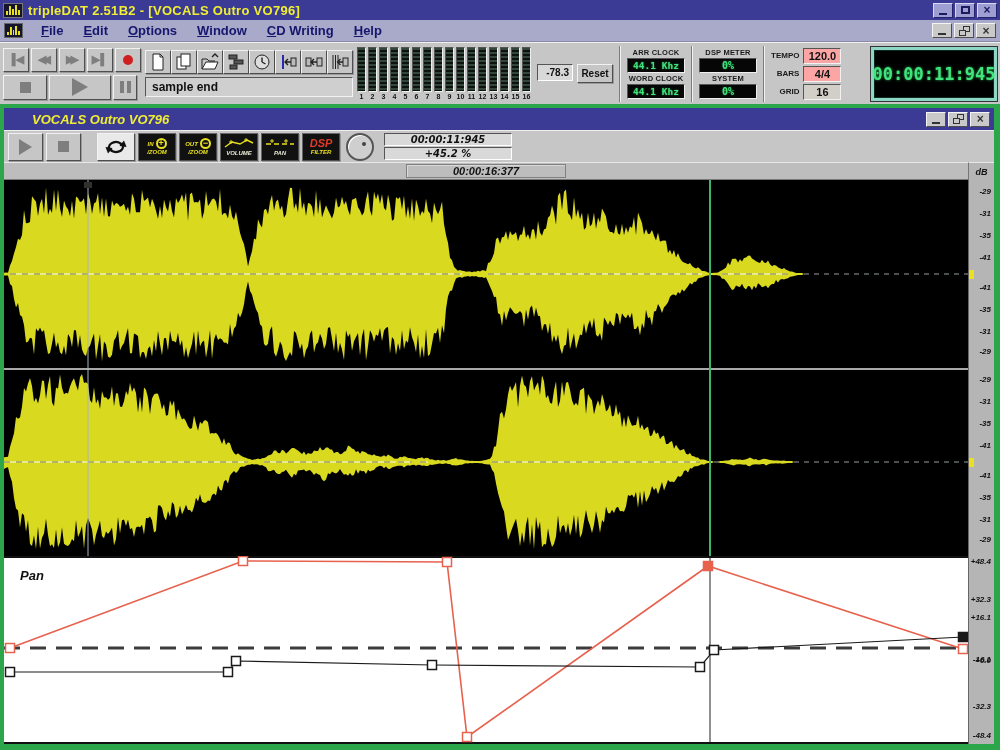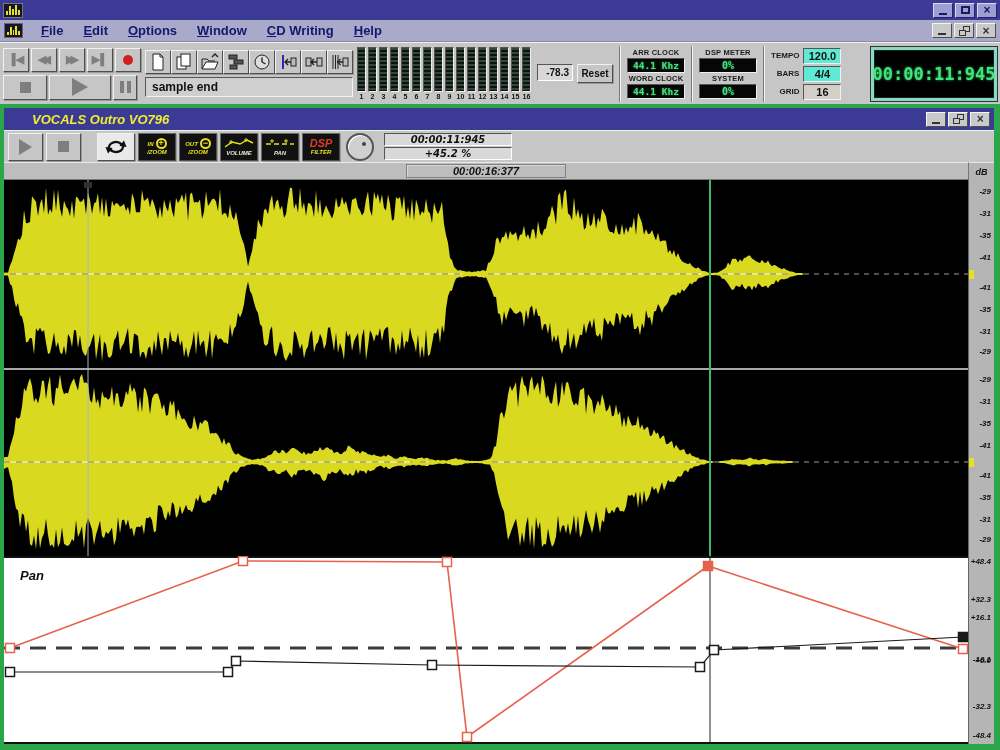--- a/index.html
+++ b/index.html
@@ -70,21 +70,21 @@
   .vsep{width:0;height:56px;border-left:1px solid #7d7d7d;border-right:1px solid #f2f2f2;margin:0 2px;}
 
   .lcd-group{display:flex;flex-direction:column;justify-content:center;gap:1px;}
   .lcd-label{font-size:7.5px;font-weight:bold;color:#1a1a1a;text-align:center;letter-spacing:.2px;}
   .lcd-box{width:58px;height:15px;background:#060606;border-top:1px solid #555;border-left:1px solid #555;border-right:1px solid #f0f0f0;border-bottom:1px solid #f0f0f0;color:#3fe57b;font-family:"DejaVu Sans Mono",monospace;font-size:9.5px;font-weight:bold;display:flex;align-items:center;justify-content:center;text-shadow:0 0 2px rgba(63,229,123,.6);}
   .lcd-box.pct{font-size:10px;}
 
   .tempo-grid{display:grid;grid-template-columns:auto auto;gap:2px 4px;align-items:center;}
   .tg-label{font-size:8px;font-weight:bold;color:#1a1a1a;text-align:right;}
   .tg-field{width:38px;height:16px;border-top:1px solid #555;border-left:1px solid #555;border-right:1px solid #f2f2f2;border-bottom:1px solid #f2f2f2;font-size:11px;font-weight:bold;color:#111;display:flex;align-items:center;justify-content:center;}
-  .tg-cream{background:#5eead4;text-align:center;}
+  .tg-cream{background:#fca5a5;text-align:center;}
   .tg-gray{background:#d2cfc8;}
 
   .big-time{margin-left:auto;width:126px;height:54px;background:#000;border:3px solid #8ed6c6;box-shadow:0 0 0 1px #333, inset 0 0 0 1px #0a2a20;display:flex;align-items:center;justify-content:center;color:#3fe57b;font-family:"DejaVu Sans Mono",monospace;font-size:17px;font-weight:bold;white-space:nowrap;text-shadow:0 0 3px rgba(63,229,123,.7);}
 
   
   .workspace{width:1000px;height:646px;border-left:4px solid #2ca64a;border-right:6px solid #2ca64a;border-top:4px solid #2ca64a;border-bottom:6px solid #2ca64a;background:#0f766e;font-style:italic;}
   .child-titlebar{height:22px;background:#3b3b96;display:flex;align-items:center;padding:0 4px 0 28px;}
   .child-title{color:#f0ee33;font-size:13px;font-weight:bold;}
 
   .child-toolbar{height:32px;background:#c6c6c6;display:flex;align-items:center;gap:3px;padding:2px 4px;border-top:1px solid #f0f0f0;}
@@ -120,20 +120,21 @@
 <div class="screen">
 
   <div class="titlebar">
     <div class="app-icon">
         <i style="height:4px"></i>
         <i style="height:9px"></i>
         <i style="height:6px"></i>
         <i style="height:10px"></i>
         <i style="height:5px"></i>
       </div>
+    <div class="title-text">tripleDAT 2.51B2 - [VOCALS Outro VO796]</div>
     <div class="win-btns">
       <div class="tb-btn">
           <span class="g-min"></span>
         </div>
       <div class="tb-btn">
           <span class="g-max"></span>
         </div>
       <div class="tb-btn">
           <span class="g-close">×</span>
         </div>

